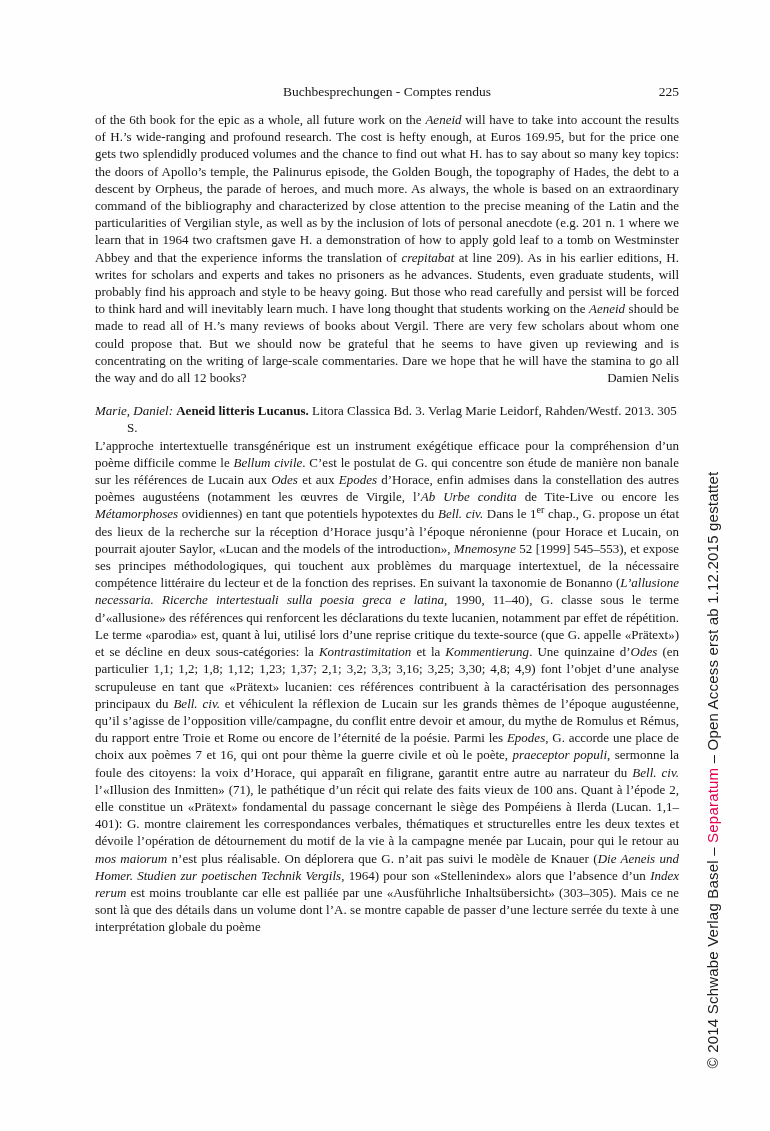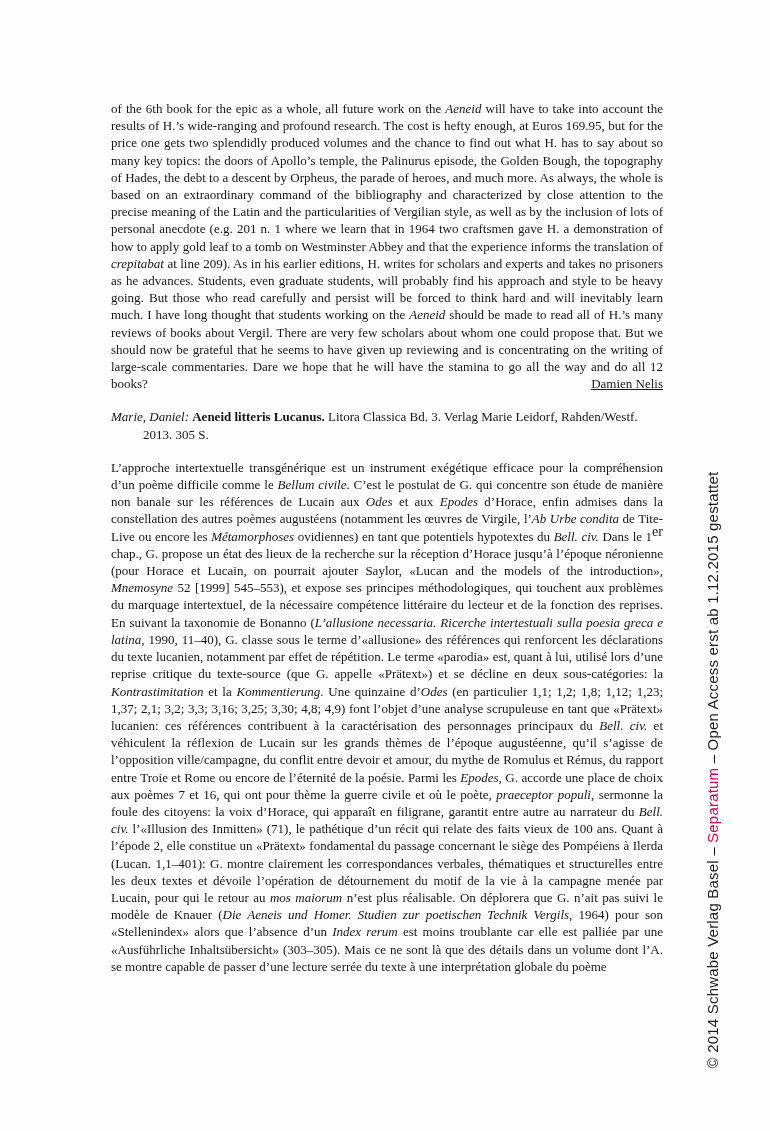--- a/index.html
+++ b/index.html
@@ -15,53 +15,57 @@
   .text-col{
     position:absolute;left:95px;top:84px;width:584px;
   }
   .running-head{
     position:relative;height:18px;margin-bottom:9px;
     font-size:13.5px;
   }
   .rh-title{text-align:center;}
   .rh-num{position:absolute;right:0;top:0;}
   p.body{
-    margin:16px;
+    margin:0;
     font-size:13px;
     line-height:17.2px;
     text-align:justify;
   }
   p.heading{
     margin-top:16px;
     padding-left:32px;
     text-indent:-32px;
     text-align:left;
   }
-  .signature{float:right;text-decoration:underline;}
-  sup{font-size:14px;line-height:0;vertical-align:super;}
+  .signature{float:right;}
+  sup{font-size:10px;line-height:0;vertical-align:super;}
   .sidebar{
     position:absolute;
     left:370px;top:759px;
     width:690px;height:22px;
     transform:rotate(-90deg);
     transform-origin:center center;
     font-family:"Liberation Sans", sans-serif;
     font-size:15px;
     letter-spacing:0.2px;
     text-align:center;
     white-space:nowrap;
     color:#1b1b1b;
   }
 </style>
 </head>
 <body>
 
 <div class="page">
   <div class="text-col">
 
+    <div class="running-head">
+      <div class="rh-title">Buchbesprechungen - Comptes rendus</div>
+      <div class="rh-num">225</div>
+    </div>
 
     <p class="body">of the 6th book for the epic as a whole, all future work on the <i>Aeneid</i> will have to take into account the results of H.’s wide-ranging and profound research. The cost is hefty enough, at Euros 169.95, but for the price one gets two splendidly produced volumes and the chance to find out what H. has to say about so many key topics: the doors of Apollo’s temple, the Palinurus episode, the Golden Bough, the topography of Hades, the debt to a descent by Orpheus, the parade of heroes, and much more. As always, the whole is based on an extraordinary command of the bibliography and characterized by close attention to the precise meaning of the Latin and the particularities of Vergilian style, as well as by the inclusion of lots of personal anecdote (e.g. 201 n. 1 where we learn that in 1964 two craftsmen gave H. a demonstration of how to apply gold leaf to a tomb on Westminster Abbey and that the experience informs the translation of <i>crepitabat</i> at line 209). As in his earlier editions, H. writes for scholars and experts and takes no prisoners as he advances. Students, even graduate students, will probably find his approach and style to be heavy going. But those who read carefully and persist will be forced to think hard and will inevitably learn much. I have long thought that students working on the <i>Aeneid</i> should be made to read all of H.’s many reviews of books about Vergil. There are very few scholars about whom one could propose that. But we should now be grateful that he seems to have given up reviewing and is concentrating on the writing of large-scale commentaries. Dare we hope that he will have the stamina to go all the way and do all 12 books? <span class="signature">Damien Nelis</span></p>
 
     <p class="body heading"><i>Marie, Daniel:</i> <b>Aeneid litteris Lucanus.</b> Litora Classica Bd. 3. Verlag Marie Leidorf, Rahden/Westf. 2013. 305 S.</p>
 
     <p class="body">L’approche intertextuelle transgénérique est un instrument exégétique efficace pour la compréhension d’un poème difficile comme le <i>Bellum civile</i>. C’est le postulat de G. qui concentre son étude de manière non banale sur les références de Lucain aux <i>Odes</i> et aux <i>Epodes</i> d’Horace, enfin admises dans la constellation des autres poèmes augustéens (notamment les œuvres de Virgile, l’<i>Ab Urbe condita</i> de Tite-Live ou encore les <i>Métamorphoses</i> ovidiennes) en tant que potentiels hypotextes du <i>Bell. civ.</i> Dans le 1<sup>er</sup> chap., G. propose un état des lieux de la recherche sur la réception d’Horace jusqu’à l’époque néronienne (pour Horace et Lucain, on pourrait ajouter Saylor, «Lucan and the models of the introduction», <i>Mnemosyne</i> 52 [1999] 545–553), et expose ses principes méthodologiques, qui touchent aux problèmes du marquage intertextuel, de la nécessaire compétence littéraire du lecteur et de la fonction des reprises. En suivant la taxonomie de Bonanno (<i>L’allusione necessaria. Ricerche intertestuali sulla poesia greca e latina</i>, 1990, 11–40), G. classe sous le terme d’«allusione» des références qui renforcent les déclarations du texte lucanien, notamment par effet de répétition. Le terme «parodia» est, quant à lui, utilisé lors d’une reprise critique du texte-source (que G. appelle «Prätext») et se décline en deux sous-catégories: la <i>Kontrastimitation</i> et la <i>Kommentierung</i>. Une quinzaine d’<i>Odes</i> (en particulier 1,1; 1,2; 1,8; 1,12; 1,23; 1,37; 2,1; 3,2; 3,3; 3,16; 3,25; 3,30; 4,8; 4,9) font l’objet d’une analyse scrupuleuse en tant que «Prätext» lucanien: ces références contribuent à la caractérisation des personnages principaux du <i>Bell. civ.</i> et véhiculent la réflexion de Lucain sur les grands thèmes de l’époque augustéenne, qu’il s’agisse de l’opposition ville/campagne, du conflit entre devoir et amour, du mythe de Romulus et Rémus, du rapport entre Troie et Rome ou encore de l’éternité de la poésie. Parmi les <i>Epodes</i>, G. accorde une place de choix aux poèmes 7 et 16, qui ont pour thème la guerre civile et où le poète, <i>praeceptor populi</i>, sermonne la foule des citoyens: la voix d’Horace, qui apparaît en filigrane, garantit entre autre au narrateur du <i>Bell. civ.</i> l’«Illusion des Inmitten» (71), le pathétique d’un récit qui relate des faits vieux de 100 ans. Quant à l’épode 2, elle constitue un «Prätext» fondamental du passage concernant le siège des Pompéiens à Ilerda (Lucan. 1,1–401): G. montre clairement les correspondances verbales, thématiques et structurelles entre les deux textes et dévoile l’opération de détournement du motif de la vie à la campagne menée par Lucain, pour qui le retour au <i>mos maiorum</i> n’est plus réalisable. On déplorera que G. n’ait pas suivi le modèle de Knauer (<i>Die Aeneis und Homer. Studien zur poetischen Technik Vergils</i>, 1964) pour son «Stellenindex» alors que l’absence d’un <i>Index rerum</i> est moins troublante car elle est palliée par une «Ausführliche Inhaltsübersicht» (303–305). Mais ce ne sont là que des détails dans un volume dont l’A. se montre capable de passer d’une lecture serrée du texte à une interprétation globale du poème</p>
 
   </div>
 
   <div class="sidebar"><span>© 2014 Schwabe Verlag Basel – </span><span style="color: rgb(228, 0, 79);">Separatum</span><span> – Open Access erst ab 1.12.2015 gestattet</span></div>

